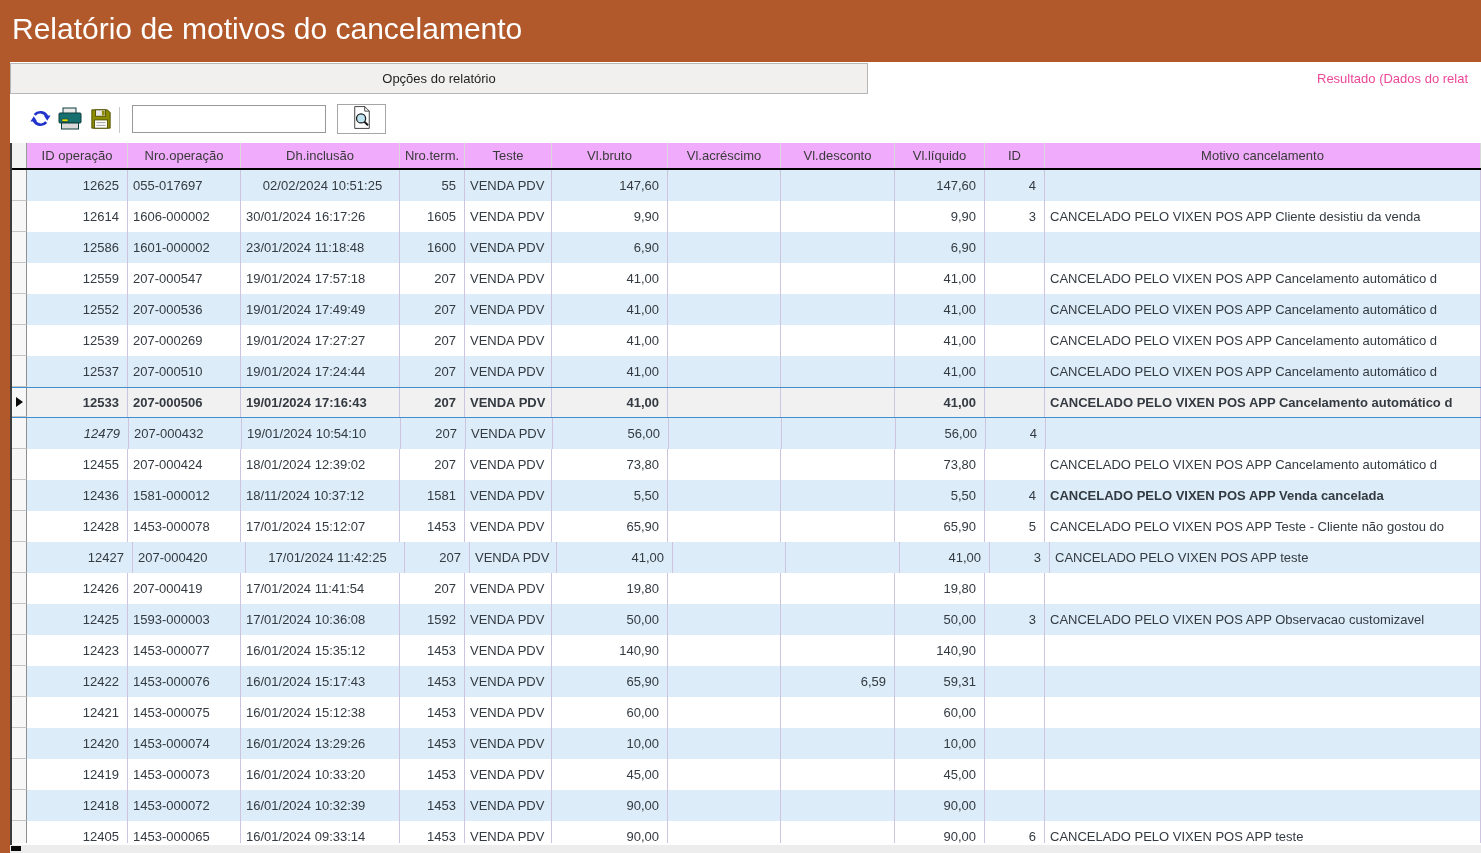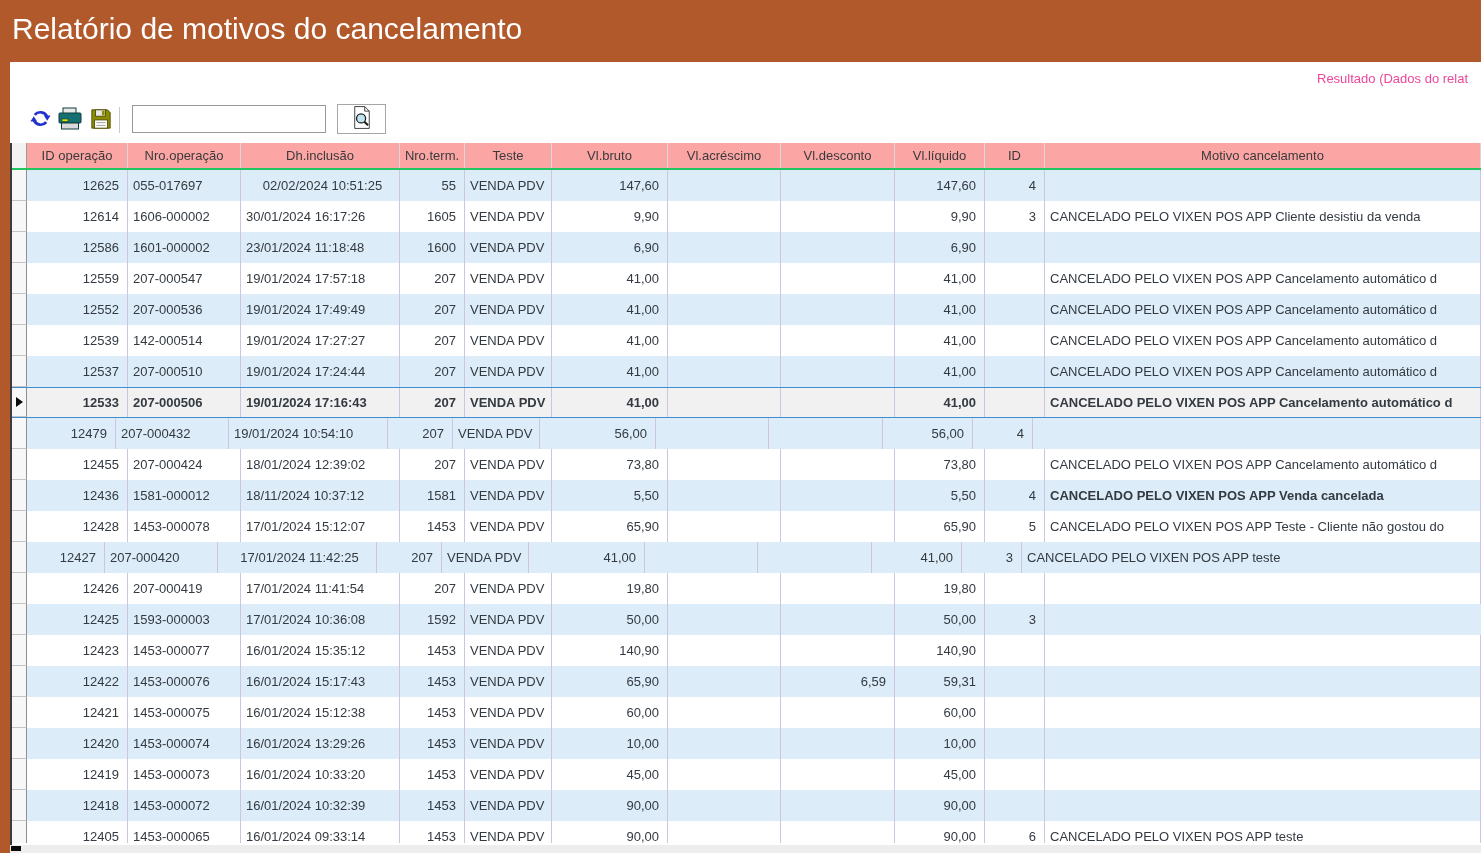--- a/index.html
+++ b/index.html
@@ -24,21 +24,21 @@
   .tb-btn{position:absolute;top:7px;width:26px;height:26px;display:flex;align-items:center;justify-content:center;background:transparent;border:none;padding:0;}
   .tb-sep{position:absolute;left:109px;top:7px;width:1px;height:26px;background:#c8c8c8;}
   .tb-input{position:absolute;left:122px;top:5px;width:194px;height:28px;border:1px solid #999;
             box-sizing:border-box;font-size:13px;padding:0 4px;font-family:"Liberation Sans",sans-serif;}
   .tb-preview{position:absolute;left:327px;top:4px;width:49px;height:30px;border:1px solid #a6a6a6;
               background:#fff;display:flex;align-items:center;justify-content:center;padding:0;}
 
   
   .grid{position:absolute;left:10px;top:143px;width:1471px;height:702px;box-sizing:border-box;
         border-left:2px solid #3c3c3c;overflow:hidden;background:#fff;}
-  .grid-header{display:flex;height:27px;background:#fca5a5;border-bottom:2px solid #22c55e;box-sizing:border-box;}
+  .grid-header{display:flex;height:27px;background:#f0abfc;border-bottom:2px solid #000000;box-sizing:border-box;}
   .hcell{flex:0 0 auto;height:25px;line-height:25px;text-align:center;font-size:13px;color:#3a3a3a;
          border-right:1px solid #d8d8d8;box-sizing:border-box;overflow:hidden;white-space:nowrap;}
   .hcell.h-indicator{background:#f2f2f2;border-right:1px solid #9a9a9a;}
   .hcell.h-flex{flex:1 1 auto;}
   .grid-body{position:relative;height:673px;overflow:hidden;}
   .row{display:flex;height:31px;background:#fff;box-sizing:border-box;}
   .row.alt{background:#dcecf8;}
   .row.selected{background:#f1f1f1;font-weight:bold;border-top:1px solid #3e8ecf;border-bottom:1px solid #3e8ecf;}
   .row.selected .cell{line-height:29px;height:29px;}
   .row.selected .icell{height:29px;}
@@ -60,20 +60,23 @@
 <body>
 
 <div class="window">
 
   <div class="titlebar">
     <span class="title">Relatório de motivos do cancelamento</span>
   </div>
   <div class="left-strip"></div>
 
   <div class="tabbar">
+    <div class="tab1">
+      <span>Opções do relatório</span>
+    </div>
     <div class="tab2">
       <span class="lbl">Resultado (Dados do relat</span>
     </div>
   </div>
 
   <div class="toolbar">
     <button class="tb-btn" style="left:17px;">
       <span>
         <svg width="21" height="21" viewBox="0 0 20 20">
           <path d="M4.5,6.5 A7 7 0 0 1 16.2,8.2" fill="none" stroke="#2233cc" stroke-width="2.6"></path>
@@ -201,21 +204,21 @@
           <div class="cell align-right" style="width: 116px;">41,00</div>
           <div class="cell align-right" style="width: 113px;"></div>
           <div class="cell align-right" style="width: 114px;"></div>
           <div class="cell align-right" style="width: 90px;">41,00</div>
           <div class="cell align-right" style="width: 60px;"></div>
           <div class="cell align-left flexcol" style="width: 436px;">CANCELADO PELO VIXEN POS APP Cancelamento automático d</div>
         </div>
         <div class="row">
           <div class="icell"></div>
           <div class="cell align-right" style="width: 101px;">12539</div>
-          <div class="cell align-left" style="width: 113px;">142-000514</div>
+          <div class="cell align-left" style="width: 113px;">207-000269</div>
           <div class="cell align-left" style="width: 159px;">19/01/2024 17:27:27</div>
           <div class="cell align-right" style="width: 65px;">207</div>
           <div class="cell align-left" style="width: 87px;">VENDA PDV</div>
           <div class="cell align-right" style="width: 116px;">41,00</div>
           <div class="cell align-right" style="width: 113px;"></div>
           <div class="cell align-right" style="width: 114px;"></div>
           <div class="cell align-right" style="width: 90px;">41,00</div>
           <div class="cell align-right" style="width: 60px;"></div>
           <div class="cell align-left flexcol" style="width: 436px;">CANCELADO PELO VIXEN POS APP Cancelamento automático d</div>
         </div>
@@ -244,21 +247,21 @@
           <div class="cell align-left" style="width: 87px;">VENDA PDV</div>
           <div class="cell align-right" style="width: 116px;">41,00</div>
           <div class="cell align-right" style="width: 113px;"></div>
           <div class="cell align-right" style="width: 114px;"></div>
           <div class="cell align-right" style="width: 90px;">41,00</div>
           <div class="cell align-right" style="width: 60px;"></div>
           <div class="cell align-left flexcol" style="width: 436px;">CANCELADO PELO VIXEN POS APP Cancelamento automático d</div>
         </div>
         <div class="row alt">
           <div class="icell"></div>
-          <div class="cell align-right" style="width: 89px;">12479</div>
+          <div class="cell align-right" style="width: 102px; font-style: italic;">12479</div>
           <div class="cell align-left" style="width: 113px;">207-000432</div>
           <div class="cell align-left" style="width: 159px;">19/01/2024 10:54:10</div>
           <div class="cell align-right" style="width: 65px;">207</div>
           <div class="cell align-left" style="width: 87px;">VENDA PDV</div>
           <div class="cell align-right" style="width: 116px;">56,00</div>
           <div class="cell align-right" style="width: 113px;"></div>
           <div class="cell align-right" style="width: 114px;"></div>
           <div class="cell align-right" style="width: 90px;">56,00</div>
           <div class="cell align-right" style="width: 60px;">4</div>
           <div class="cell align-left flexcol" style="width: 436px;"></div>
@@ -300,21 +303,21 @@
           <div class="cell align-left" style="width: 87px;">VENDA PDV</div>
           <div class="cell align-right" style="width: 116px;">65,90</div>
           <div class="cell align-right" style="width: 113px;"></div>
           <div class="cell align-right" style="width: 114px;"></div>
           <div class="cell align-right" style="width: 90px;">65,90</div>
           <div class="cell align-right" style="width: 60px;">5</div>
           <div class="cell align-left flexcol" style="width: 436px;">CANCELADO PELO VIXEN POS APP Teste - Cliente não gostou do</div>
         </div>
         <div class="row alt">
           <div class="icell"></div>
-          <div class="cell align-right" style="width: 78px;">12427</div>
+          <div class="cell align-right" style="width: 106px;">12427</div>
           <div class="cell align-left" style="width: 113px;">207-000420</div>
           <div class="cell align-left" style="width: 159px; text-align: center;">17/01/2024 11:42:25</div>
           <div class="cell align-right" style="width: 65px;">207</div>
           <div class="cell align-left" style="width: 87px;">VENDA PDV</div>
           <div class="cell align-right" style="width: 116px;">41,00</div>
           <div class="cell align-right" style="width: 113px;"></div>
           <div class="cell align-right" style="width: 114px;"></div>
           <div class="cell align-right" style="width: 90px;">41,00</div>
           <div class="cell align-right" style="width: 60px;">3</div>
           <div class="cell align-left flexcol" style="width: 436px;">CANCELADO PELO VIXEN POS APP teste</div>
@@ -338,20 +341,21 @@
           <div class="cell align-right" style="width: 101px;">12425</div>
           <div class="cell align-left" style="width: 113px;">1593-000003</div>
           <div class="cell align-left" style="width: 159px;">17/01/2024 10:36:08</div>
           <div class="cell align-right" style="width: 65px;">1592</div>
           <div class="cell align-left" style="width: 87px;">VENDA PDV</div>
           <div class="cell align-right" style="width: 116px;">50,00</div>
           <div class="cell align-right" style="width: 113px;"></div>
           <div class="cell align-right" style="width: 114px;"></div>
           <div class="cell align-right" style="width: 90px;">50,00</div>
           <div class="cell align-right" style="width: 60px;">3</div>
+          <div class="cell align-left flexcol" style="width: 436px;">CANCELADO PELO VIXEN POS APP Observacao customizavel</div>
         </div>
         <div class="row">
           <div class="icell"></div>
           <div class="cell align-right" style="width: 101px;">12423</div>
           <div class="cell align-left" style="width: 113px;">1453-000077</div>
           <div class="cell align-left" style="width: 159px;">16/01/2024 15:35:12</div>
           <div class="cell align-right" style="width: 65px;">1453</div>
           <div class="cell align-left" style="width: 87px;">VENDA PDV</div>
           <div class="cell align-right" style="width: 116px;">140,90</div>
           <div class="cell align-right" style="width: 113px;"></div>

